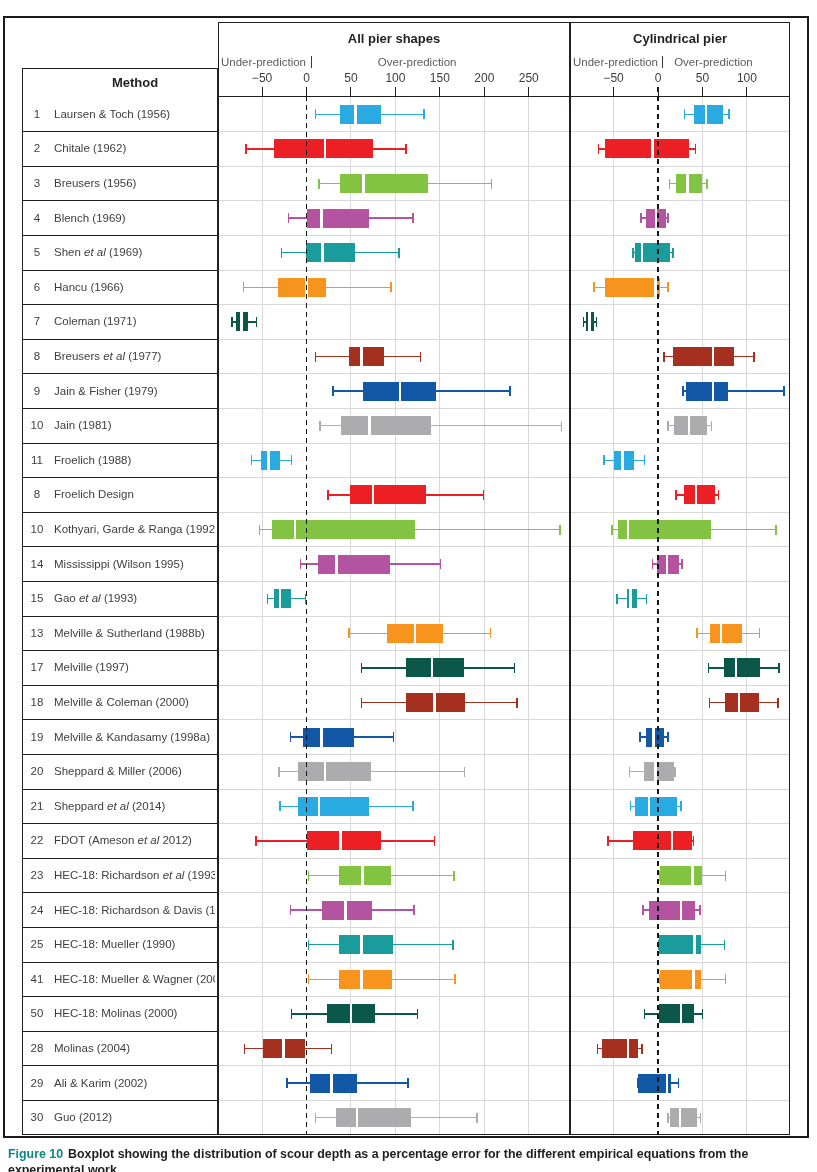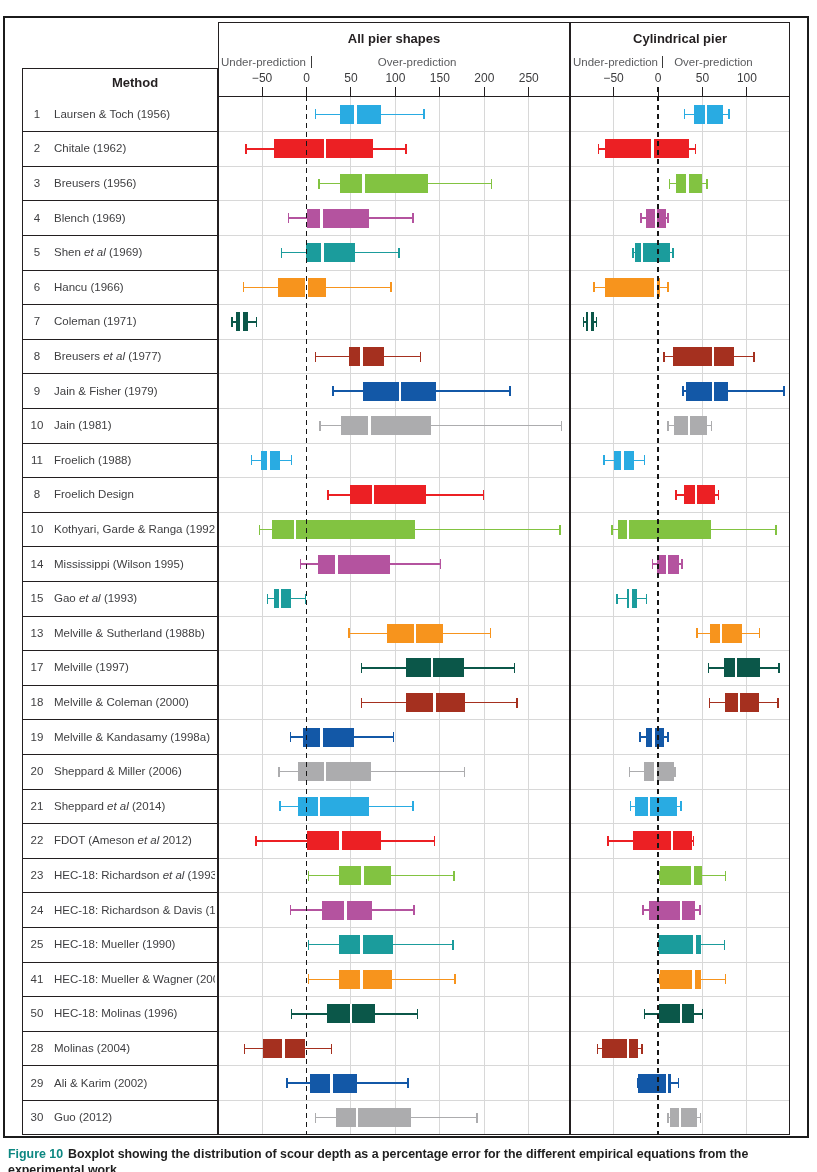--- a/index.html
+++ b/index.html
@@ -434,21 +434,21 @@
     <div class="abs" style="left: 307.528px; top: 974.3px; width: 1.5px; height: 10px; background: rgb(247, 148, 29); z-index: 18;"></div>
     <div class="abs" style="left: 454.213px; top: 974.3px; width: 1.5px; height: 10px; background: rgb(247, 148, 29); z-index: 18;"></div>
     <div class="abs" style="left: 339.393px; top: 969.8px; width: 52.451px; height: 19px; background: rgb(247, 148, 29); z-index: 20;"></div>
     <div class="abs" style="left: 360.368px; top: 969.8px; width: 2.5px; height: 19px; background: rgb(255, 255, 255); z-index: 21;"></div>
     <div class="abs" style="left: 659.778px; top: 978.55px; width: 65.786px; height: 1.5px; background: rgb(247, 148, 29); z-index: 18;"></div>
     <div class="abs" style="left: 659.028px; top: 974.3px; width: 1.5px; height: 10px; background: rgb(247, 148, 29); z-index: 18;"></div>
     <div class="abs" style="left: 724.814px; top: 974.3px; width: 1.5px; height: 10px; background: rgb(247, 148, 29); z-index: 18;"></div>
     <div class="abs" style="left: 659.778px; top: 969.8px; width: 40.894px; height: 19px; background: rgb(247, 148, 29); z-index: 20;"></div>
     <div class="abs" style="left: 692.31px; top: 969.8px; width: 2.5px; height: 19px; background: rgb(255, 255, 255); z-index: 21;"></div>
     <div class="abs" style="left: 26px; top: 1006.4px; width: 22px; text-align: center; font-size: 11.5px; line-height: 15px; color: rgb(62, 62, 64); z-index: 7;">50</div>
-    <div class="abs" style="left: 54px; top: 1006.4px; width: 161px; font-size: 11.5px; line-height: 15px; color: rgb(62, 62, 64); white-space: nowrap; overflow: hidden; z-index: 7;">HEC-18: Molinas (1996)</div>
+    <div class="abs" style="left: 54px; top: 1006.4px; width: 161px; font-size: 11.5px; line-height: 15px; color: rgb(62, 62, 64); white-space: nowrap; overflow: hidden; z-index: 7;">HEC-18: Molinas (2000)</div>
     <div class="abs" style="left: 291.387px; top: 1013.15px; width: 126.238px; height: 1.5px; background: rgb(11, 87, 73); z-index: 18;"></div>
     <div class="abs" style="left: 290.637px; top: 1008.9px; width: 1.5px; height: 10px; background: rgb(11, 87, 73); z-index: 18;"></div>
     <div class="abs" style="left: 416.875px; top: 1008.9px; width: 1.5px; height: 10px; background: rgb(11, 87, 73); z-index: 18;"></div>
     <div class="abs" style="left: 326.947px; top: 1004.4px; width: 48.006px; height: 19px; background: rgb(11, 87, 73); z-index: 20;"></div>
     <div class="abs" style="left: 349.7px; top: 1004.4px; width: 2.5px; height: 19px; background: rgb(255, 255, 255); z-index: 21;"></div>
     <div class="abs" style="left: 644.665px; top: 1013.15px; width: 57.785px; height: 1.5px; background: rgb(11, 87, 73); z-index: 18;"></div>
     <div class="abs" style="left: 643.915px; top: 1008.9px; width: 1.5px; height: 10px; background: rgb(11, 87, 73); z-index: 18;"></div>
     <div class="abs" style="left: 701.7px; top: 1008.9px; width: 1.5px; height: 10px; background: rgb(11, 87, 73); z-index: 18;"></div>
     <div class="abs" style="left: 658.889px; top: 1004.4px; width: 35.56px; height: 19px; background: rgb(11, 87, 73); z-index: 20;"></div>
     <div class="abs" style="left: 679.864px; top: 1004.4px; width: 2.5px; height: 19px; background: rgb(255, 255, 255); z-index: 21;"></div>

